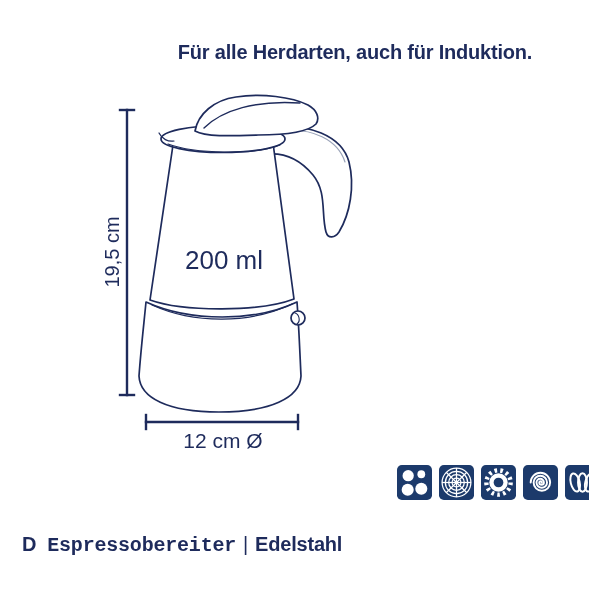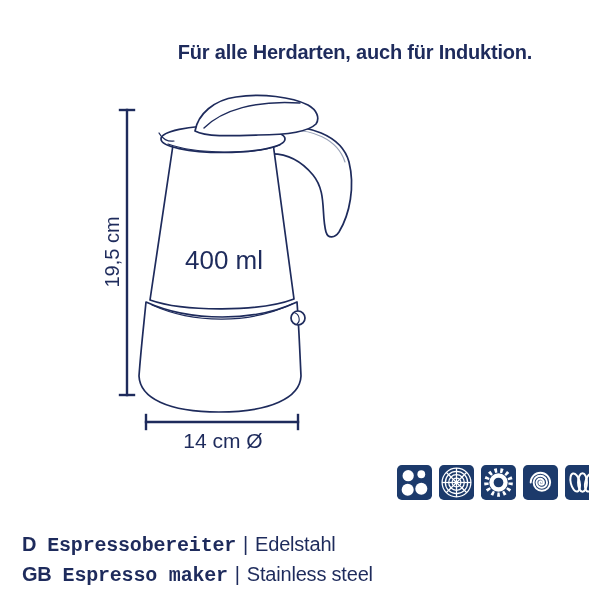--- a/index.html
+++ b/index.html
@@ -29,21 +29,21 @@
     position:absolute;left:397px;top:427px;display:flex;gap:7px;
   }
   .icon-row svg{display:block;}
   .prod{
     position:absolute;left:22px;top:492px;font-size:20px;line-height:28px;
     color:var(--navy);letter-spacing:-0.2px;
   }
   .prod .code{font-weight:700;margin-right:11px;}
   .prod .pname{font-weight:700;font-family:Liberation Mono, monospace;}
   .prod .sep{font-weight:400;margin:0 7px;}
-  .prod .material{font-weight:400;text-align:center;}
+  .prod .material{font-weight:700;text-align:center;}
 </style>
 </head>
 <body>
 
 <div id="stage">
 
   <div class="title">Für alle Herdarten, auch für Induktion.</div>
 
   <svg class="illu" viewBox="0 0 600 600">
     <g fill="#ffffff" stroke="#1e2b5c" stroke-width="1.7" stroke-linejoin="round" stroke-linecap="round">
@@ -84,23 +84,23 @@
         <line x1="120" y1="357" x2="134" y2="357"></line>
       </g>
       <g>
         <line x1="146" y1="384" x2="298" y2="384"></line>
         <line x1="146" y1="377" x2="146" y2="391"></line>
         <line x1="298" y1="377" x2="298" y2="391"></line>
       </g>
     </g>
   </svg>
 
-  <div class="lbl volume">400 ml</div>
+  <div class="lbl volume">200 ml</div>
   <div class="lbl height">19,5 cm</div>
-  <div class="lbl diameter">14 cm Ø</div>
+  <div class="lbl diameter">12 cm Ø</div>
 
   <div class="icon-row">
 
     <svg width="35" height="35" viewBox="0 0 36 36">
       <rect x="0" y="0" width="36" height="36" rx="5" fill="#1c3a6b"></rect>
       <g fill="#ffffff">
         <circle cx="11.5" cy="11" r="5.8"></circle>
         <circle cx="25" cy="9.5" r="4"></circle>
         <circle cx="11" cy="25.5" r="6.2"></circle>
         <circle cx="25" cy="24.5" r="6.2"></circle>
@@ -140,18 +140,15 @@
         <ellipse cx="18" cy="18" rx="4.6" ry="9.5"></ellipse>
         <ellipse cx="25.5" cy="18" rx="4.6" ry="9.5" transform="rotate(14 25.5 18)"></ellipse>
       </g>
     </svg>
   </div>
 
   <div class="prod">
     <div class="prod-row">
       <span class="code">D</span><span class="pname">Espressobereiter</span><span class="sep">|</span><span class="material">Edelstahl</span>
     </div>
-    <div class="prod-row">
-      <span class="code">GB</span><span class="pname">Espresso maker</span><span class="sep">|</span><span class="material">Stainless steel</span>
-    </div>
   </div>
 
 </div>
 
 </body></html>

